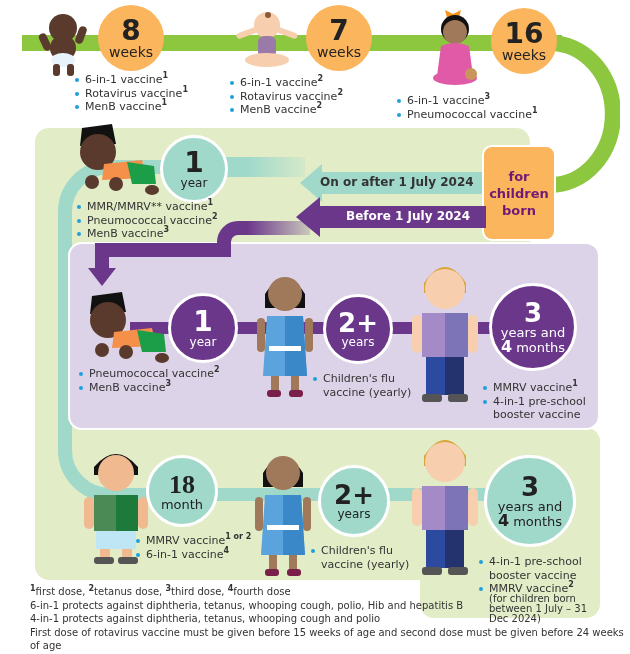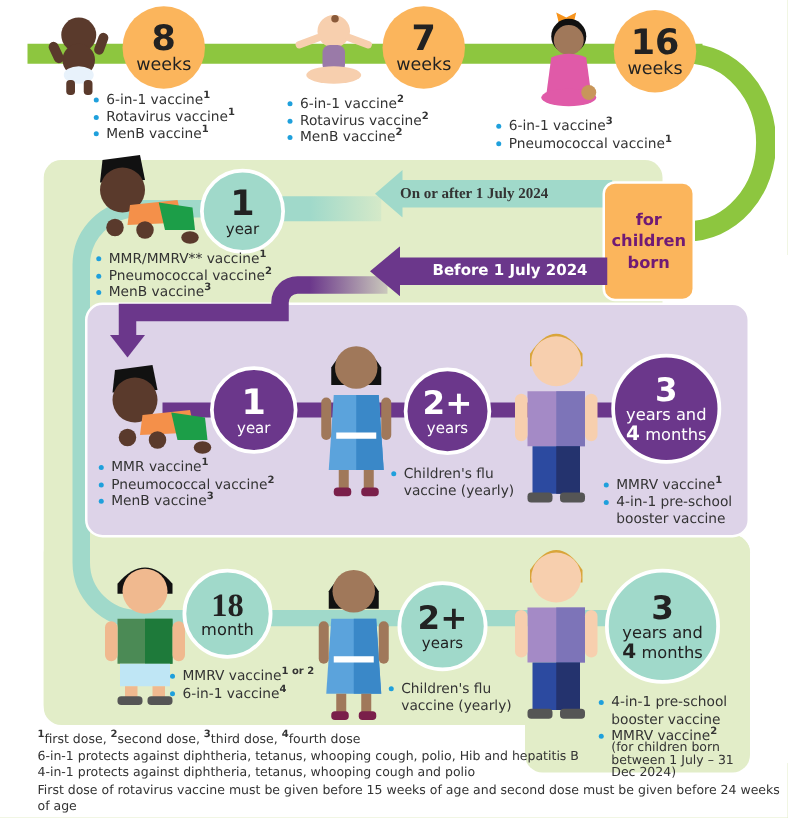--- a/index.html
+++ b/index.html
@@ -85,21 +85,21 @@
 </ul>
 
 <div class="abs panel-green" style="left:35px;top:128px;width:495px;height:452px;"></div>
 <div class="abs panel-green" style="left:420px;top:428px;width:180px;height:190px;"></div>
 <div class="abs panel-green" style="left:35px;top:428px;width:565px;height:150px;border-radius:14px;"></div>
 
 <svg class="abs" style="left:40px;top:155px;" width="180" height="360">
   <path d="M170 12 L70 12 A 45 45 0 0 0 25 57 L25 295 A 45 45 0 0 0 70 340 L175 340" fill="none" stroke="#a0d9ca" stroke-width="14"></path>
 </svg>
 
-<div class="abs" style="left:300px;top:136px;width:190px;height:38px;font-family:Liberation Serif, serif;">
+<div class="abs" style="left:300px;top:164px;width:190px;height:38px;">
   <svg class="abs" style="left:0;top:0;" width="190" height="38">
     <path d="M0 19 L22 0 L22 8 L190 8 L190 30 L22 30 L22 38 Z" fill="#a0d9ca"></path>
   </svg>
   <span class="abs" style="left:20px;top:11px;font-size:12px;font-weight:bold;color:#333;white-space:nowrap;">On or after 1 July 2024</span>
 </div>
 <div class="abs" style="left:210px;top:157px;width:95px;height:20px;background:linear-gradient(90deg,#a0d9ca 40%,rgba(160,217,202,0.2));"></div>
 
 <div class="abs" style="left:482px;top:145px;width:74px;height:96px;background:#fbb55c;border:2px solid #fff;border-radius:10px;display:flex;align-items:center;justify-content:center;text-align:center;">
   <span style="font-size:13px;font-weight:bold;line-height:17px;color:#701a75;width:60px;">for children born</span>
 </div>
@@ -152,21 +152,20 @@
   <path d="M55 40 L82 44 L84 62 L60 62 Z" fill="#1c9e48"></path>
   <circle cx="20" cy="60" r="7" fill="#5a3a2c"></circle>
   <circle cx="44" cy="62" r="7" fill="#5a3a2c"></circle>
   <ellipse cx="80" cy="68" rx="7" ry="5" fill="#5a3a2c"></ellipse>
 </svg>
 <div class="abs circle purple" style="left:168px;top:293px;width:70px;height:70px;">
   <span class="num" style="font-size:28px;">1</span>
   <span class="unit" style="font-size:12px;">year</span>
 </div>
 <ul class="abs vl" style="left:78px;top:367px;">
-  <li><span>MMR vaccine</span><sup>1</sup></li>
   <li><span>Pneumococcal vaccine</span><sup>2</sup></li>
   <li><span>MenB vaccine</span><sup>3</sup></li>
 </ul>
 
 <svg class="child" style="left:255px;top:266px;" width="60" height="135">
   <path d="M10 28 Q30 -4 50 28 L50 42 L10 42 Z" fill="#111"></path>
   <circle cx="30" cy="28" r="17" fill="#a0785a"></circle>
   <path d="M12 50 L48 50 L52 110 L8 110 Z" fill="#5ba3dc"></path>
   <path d="M30 50 L48 50 L52 110 L30 110 Z" fill="#3a88c8"></path>
   <rect x="14" y="80" width="32" height="5" fill="#fff"></rect>
@@ -270,19 +269,19 @@
   <span style="font-size:13px;"><b style="font-size:16px;">4</b> <span>months</span></span>
 </div>
 <ul class="abs vl" style="left:478px;top:555px;width:122px;">
   <li><span>4-in-1 pre-school booster vaccine</span></li>
   <li><span>MMRV vaccine</span><sup>2</sup></li>
 </ul>
 <div class="abs note" style="left:478px;top:594px;width:125px;">(for children born between 1 July – 31 Dec 2024)</div>
 
 <div class="abs footer" style="left:30px;top:585px;width:600px;">
   <div>
-    <sup>1</sup><span>first dose, </span><sup>2</sup><span>second dose, </span><sup>3</sup><span>third dose, </span><sup>4</sup><span>fourth dose</span>
+    <sup>1</sup><span>first dose, </span><sup>2</sup><span>tetanus dose, </span><sup>3</sup><span>third dose, </span><sup>4</sup><span>fourth dose</span>
   </div>
   <div>6-in-1 protects against diphtheria, tetanus, whooping cough, polio, Hib and hepatitis B</div>
   <div>4-in-1 protects against diphtheria, tetanus, whooping cough and polio</div>
   <div>First dose of rotavirus vaccine must be given before 15 weeks of age and second dose must be given before 24 weeks of age</div>
   <div>*Vaccine given will depend on vaccine availability. ** Vaccine given will depend on child's date of birth.</div>
 </div>
 
 </body></html>

